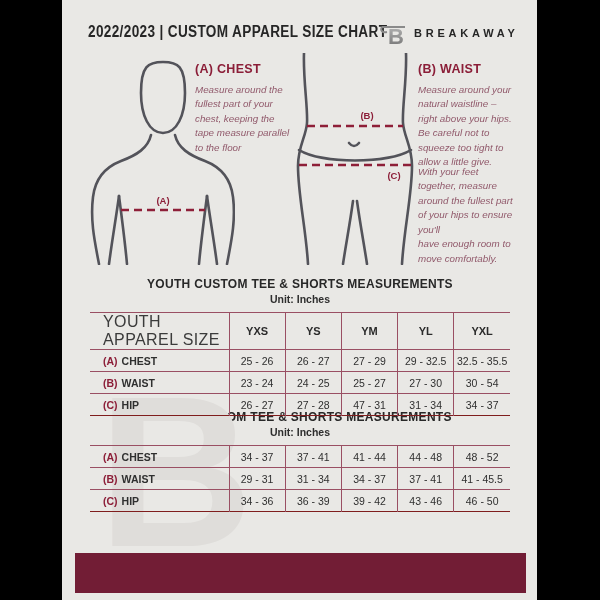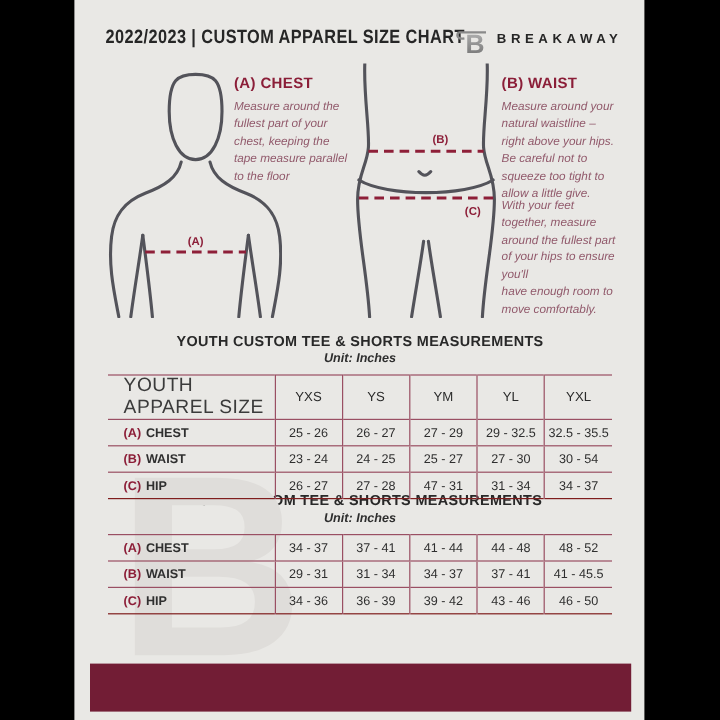--- a/index.html
+++ b/index.html
@@ -38,33 +38,33 @@
     white-space:pre-line;margin:0;
   }
   
   .section{position:absolute;left:28px;width:420px;}
   .sec-youth{top:277px;}
   .sec-adult{top:410px;}
   .sec-title{
     text-align:center;font-size:12px;font-weight:bold;color:#282828;letter-spacing:.3px;
   }
   .sec-unit{
-    text-align:center;font-size:10.5px;font-style:italic;font-weight:bold;color:#2e2e2e;margin-top:2px;
+    text-align:center;font-size:10.5px;font-weight:bold;color:#2e2e2e;margin-top:2px;
   }
   table{
     border-collapse:collapse;table-layout:fixed;width:420px;margin-top:7px;
     position:relative;z-index:2;background:transparent;
   }
   col.c-lbl{width:139px;}
   col.c-val{width:56.2px;}
   tr{border-top:1px solid #9a4f63;}
   tr.last{border-bottom:1px solid #7f1d1d;}
   td,th{border-left:1px solid #9a4f63;padding:0;height:21px;vertical-align:middle;}
   td:first-child,th:first-child{border-left:none;}
-  th.size-h{font-size:11px;font-weight:normal;color:#2b2b2b;text-align:center;height:26px;}
+  th.size-h{font-size:11px;font-weight:bold;color:#2b2b2b;text-align:center;height:26px;}
   th.lbl-h{
     font-size:16px;font-weight:normal;color:#3b3b3b;text-align:left;
     padding-left:13px;letter-spacing:.4px;height:26px;
   }
   td.lbl{font-size:10.5px;text-align:left;padding-left:13px;color:#2f2f2f;font-weight:bold;}
   td.val{font-size:10.5px;text-align:center;color:#2f2f2f;}
   .pfx{color:#8c1e38;font-weight:bold;margin-right:4px;}
   
   .watermark{
     position:absolute;left:36px;top:364px;font-size:215px;line-height:1;font-weight:bold;

